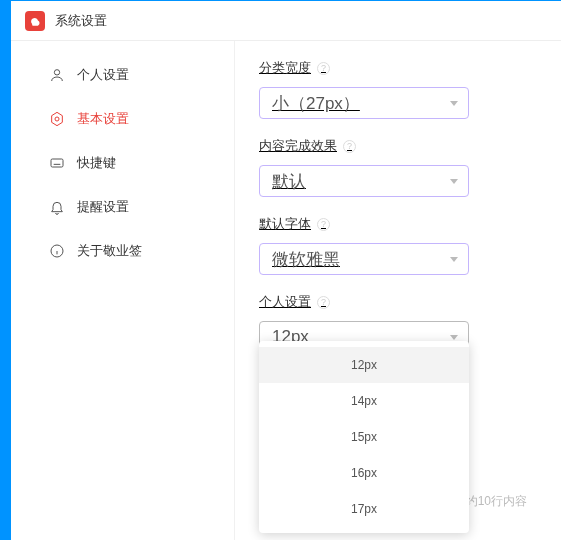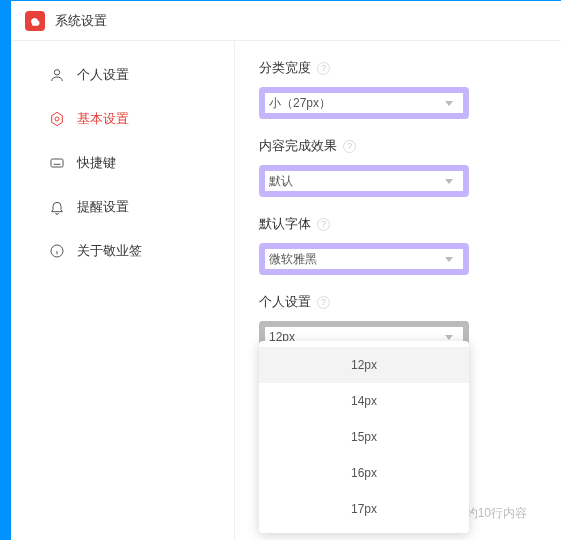--- a/index.html
+++ b/index.html
@@ -82,20 +82,21 @@
       fill: none;
       stroke-width: 1.5;
     }
     .sidebar-item.active .icon svg {
       stroke: #e8413a;
     }
     .content {
       flex: 1;
       padding: 18px 28px 0 24px;
       position: relative;
+      text-decoration: underline;
     }
     .field-group {
       margin-bottom: 18px;
     }
     .field-label {
       font-size: 13px;
       color: #333;
       margin-bottom: 10px;
       display: flex;
       align-items: center;
@@ -108,27 +109,27 @@
       border-radius: 50%;
       display: inline-flex;
       align-items: center;
       justify-content: center;
       font-size: 9px;
       color: #ccc;
     }
     .select-box {
       width: 210px;
       height: 32px;
-      border: 6px solid #c4b5fd;
+      border: 1px solid #c4b5fd;
       border-radius: 4px;
       display: flex;
       align-items: center;
       justify-content: space-between;
-      padding: 0 10px 0 4px;
-      font-size: 12px;
+      padding: 0 10px 0 12px;
+      font-size: 17px;
       color: #555;
       cursor: pointer;
       background: #fff;
     }
     .select-box.open {
       border-color: #bbb;
     }
     .caret {
       width: 0;
       height: 0;
@@ -153,21 +154,21 @@
       font-size: 12px;
       color: #555;
       cursor: pointer;
     }
     .dropdown-item.selected {
       background: #f3f3f3;
     }
     .hint-text {
       position: absolute;
       right: 34px;
-      top: 464px;
+      top: 452px;
       font-size: 12px;
       color: #bbb;
     }
   </style>
 </head>
 <body>
 
 <div class="window">
   <div class="titlebar">
     <span class="app-logo">

